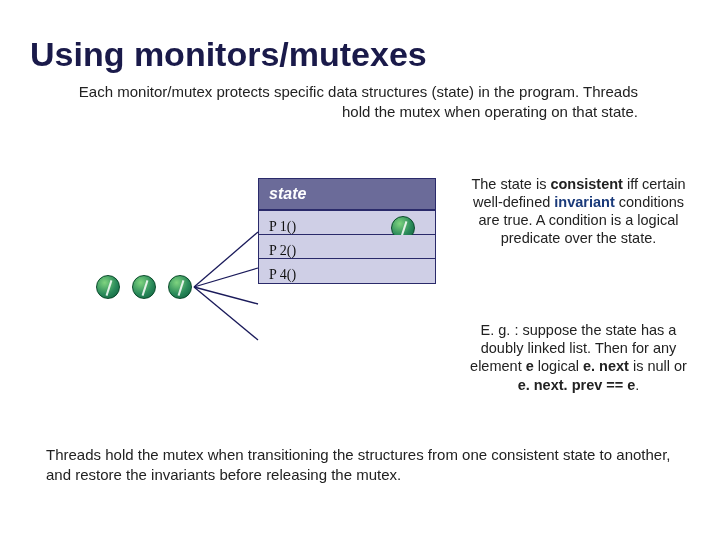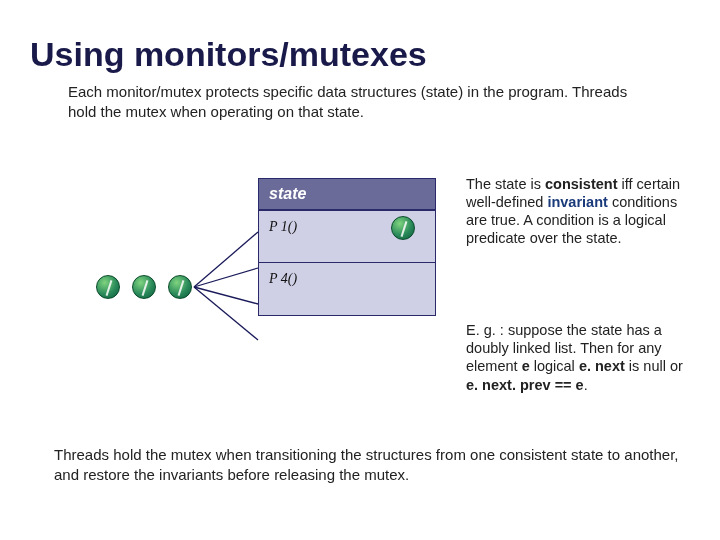--- a/index.html
+++ b/index.html
@@ -21,36 +21,38 @@
     margin-top: 17px;
   }
   .intro {
     position: absolute;
     left: 68px;
     top: 82px;
     width: 570px;
     font-size: 15px;
     color: #222;
     line-height: 1.3;
+    text-align: right;
   }
   .footer {
     position: absolute;
-    left: 54px;
+    left: 46px;
     top: 445px;
     width: 640px;
     font-size: 15px;
     color: #222;
     line-height: 1.3;
   }
   .right-para {
     position: absolute;
     font-size: 14.5px;
     color: #222;
     line-height: 1.25;
     width: 225px;
+    text-align: center;
   }
   .rp1 { left: 466px; top: 175px; }
   .rp2 { left: 466px; top: 303px; }
   .bold { font-weight: bold; }
   .boldblue { font-weight: bold; color: #1a3a7a; }
   .u { text-decoration: underline; }
 
   
   .monitor {
     position: absolute;
@@ -64,25 +66,24 @@
     color: #fff;
     font-weight: bold;
     font-style: italic;
     padding: 6px 10px;
     border-bottom: 2px solid #2a2a6a;
     font-size: 16px;
   }
   .mon-row {
     background: #cfcfe6;
     border-bottom: 1px solid #2a2a6a;
-    height: 52px;
+    height: 24px;
     position: relative;
     padding: 8px 10px 0 10px;
     font-size: 14px;
-    font-style: italic;
     font-family: "Times New Roman", serif;
     color: #111;
   }
   .mon-row:last-child { border-bottom: none; }
 
   
   .thread {
     position: absolute;
     width: 24px;
     height: 24px;
@@ -143,20 +144,23 @@
 
 <div class="intro">Each monitor/mutex protects specific data structures (state) in the program.  Threads hold the mutex when operating on that state.</div>
 
 <div class="monitor">
   <div class="mon-header">state</div>
   <div class="mon-row">
     <span>P 1()</span>
     <div class="thread-in"></div>
   </div>
   <div class="mon-row">
+    <span>P 2()</span>
+  </div>
+  <div class="mon-row">
     <span>P 4()</span>
   </div>
 </div>
 
 <div class="thread t1"></div>
 <div class="thread t2"></div>
 <div class="thread t3"></div>
 
 <svg class="lines">
   <line x1="194" y1="287" x2="258" y2="232" stroke="#1a1a5a" stroke-width="1.3"></line>

